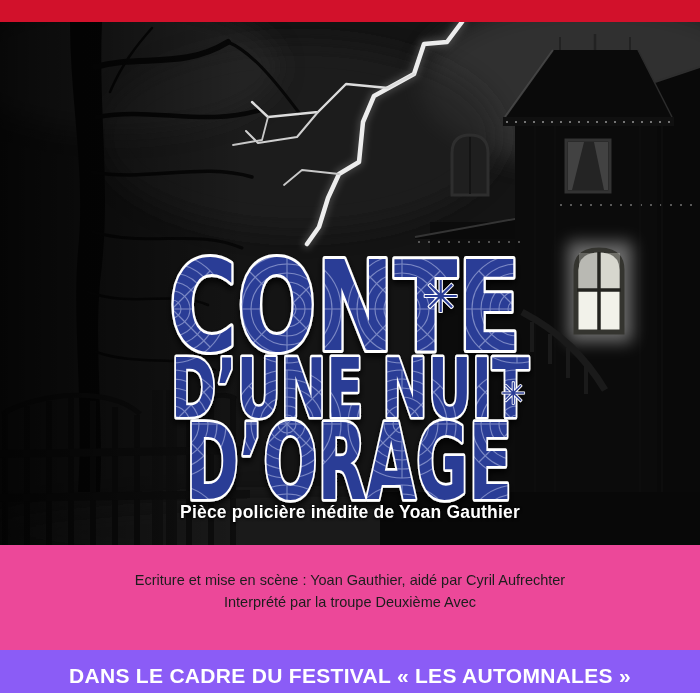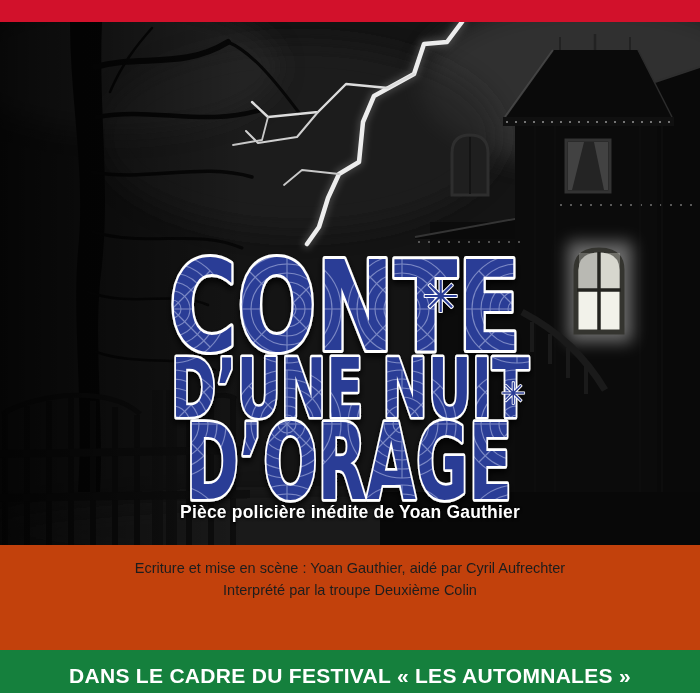--- a/index.html
+++ b/index.html
@@ -18,30 +18,30 @@
   }
   .scene svg{position:absolute;top:0;left:0;}
   .subtitle{
     position:absolute;top:480px;left:0;width:700px;
     text-align:center;color:#ffffff;font-weight:bold;font-size:17.5px;
     letter-spacing:.2px;
     text-shadow:0 1px 3px rgba(0,0,0,.95), 0 0 2px rgba(0,0,0,.8);
   }
   .credits{
     position:absolute;top:545px;left:0;width:700px;height:117px;
-    background:#c2410c;text-align:center;color:#1d1d1d;
-    padding-top:0;box-sizing:border-box;
+    background:#ec4899;text-align:center;color:#1d1d1d;
+    padding-top:12px;box-sizing:border-box;
   }
   .credit-line{
     margin:0;padding:0;font-size:14.5px;line-height:22px;
   }
   .credits-inner{padding-top:12px;}
   .banner{
     position:absolute;top:650px;left:0;width:700px;height:43px;
-    background:#15803d;overflow:hidden;text-align:center;color:#ffffff;
+    background:#8b5cf6;overflow:hidden;text-align:center;color:#ffffff;
   }
   .banner-line1{
     margin:0;padding-top:14px;font-size:21px;font-weight:bold;letter-spacing:.3px;
   }
   .banner-line2{
     margin:0;padding-top:3px;font-size:20px;font-weight:bold;
   }
 </style>
 </head>
 <body>
@@ -197,21 +197,21 @@
         <text x="513" y="382" font-size="30" text-anchor="middle" fill="#2c3e96" stroke-width="1.6" paint-order="stroke">✳</text>
       </g>
     </svg>
 
     <div class="subtitle">Pièce policière inédite de Yoan Gauthier</div>
   </div>
 
   <div class="credits">
     <div class="credits-inner">
       <p class="credit-line">Ecriture et mise en scène : Yoan Gauthier, aidé par Cyril Aufrechter</p>
-      <p class="credit-line">Interprété par la troupe Deuxième Colin</p>
+      <p class="credit-line">Interprété par la troupe Deuxième Avec</p>
     </div>
   </div>
 
   <div class="banner">
     <p class="banner-line1">DANS LE CADRE DU FESTIVAL « LES AUTOMNALES »</p>
     <p class="banner-line2">Entrée libre sur réservation</p>
   </div>
 
 </div>
 

